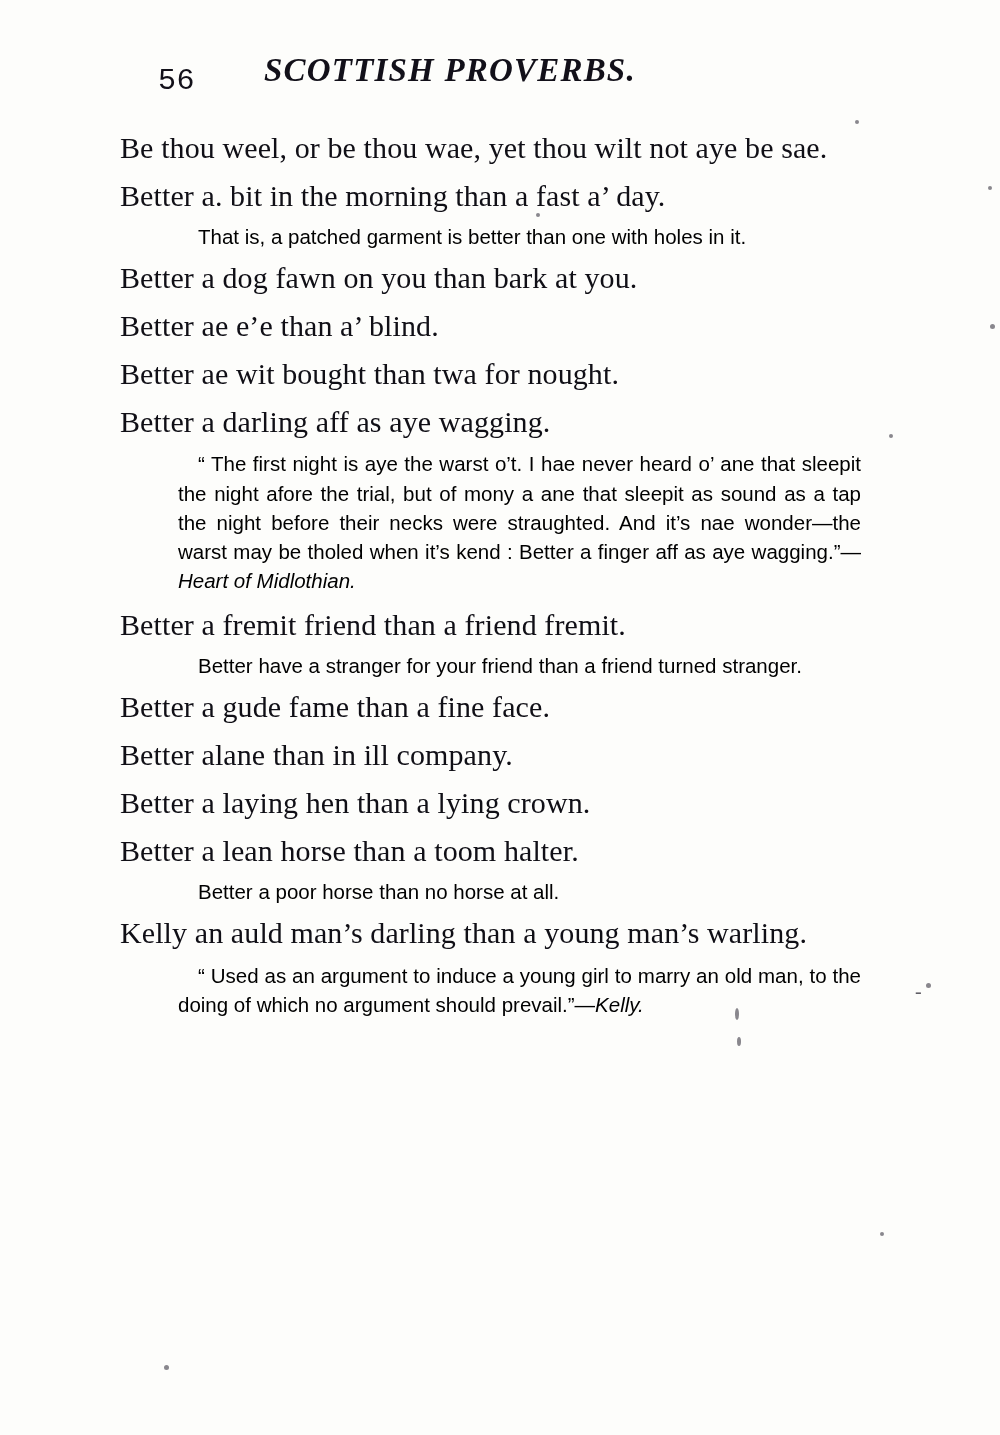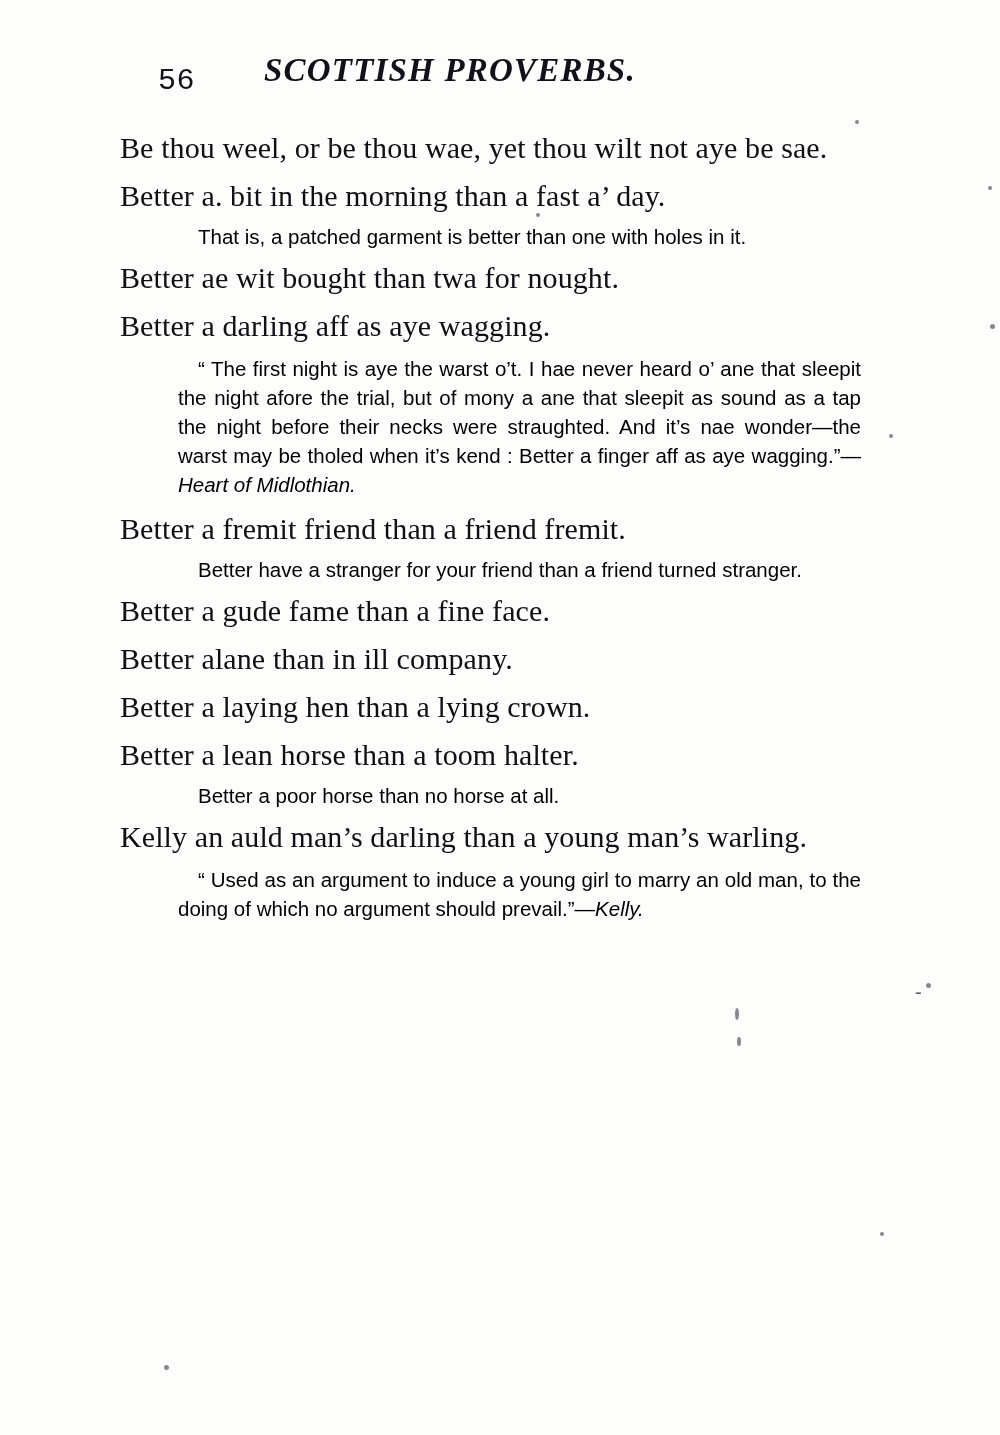--- a/index.html
+++ b/index.html
@@ -107,20 +107,22 @@
     <div class="running-title">SCOTTISH PROVERBS.</div>
   </div>
 
   <div class="content">
 
     <p class="proverb">Be thou weel, or be thou wae, yet thou wilt not aye be sae.</p>
     <p class="proverb">Better a. bit in the morning than a fast a’ day.</p>
 
     <p class="note tight"><span>That is, a patched garment is better than one with holes in it.</span></p>
 
+    <p class="proverb">Better a dog fawn on you than bark at you.</p>
+    <p class="proverb">Better ae e’e than a’ blind.</p>
     <p class="proverb">Better ae wit bought than twa for nought.</p>
     <p class="proverb">Better a darling aff as aye wagging.</p>
 
     <p class="note"><span>“ The first night is aye the warst o’t.   I hae never heard o’ ane that sleepit the night afore the trial, but of mony a ane that sleepit as sound as a tap the night before their necks were straughted.   And it’s nae wonder—the warst may be tholed when it’s kend : Better a finger aff as aye wagging.”—</span><span class="cite">Heart of Midlothian.</span></p>
 
     <p class="proverb">Better a fremit friend than a friend fremit.</p>
 
     <p class="note tight"><span>Better have a stranger for your friend than a friend turned stranger.</span></p>
 
     <p class="proverb">Better a gude fame than a fine face.</p>

